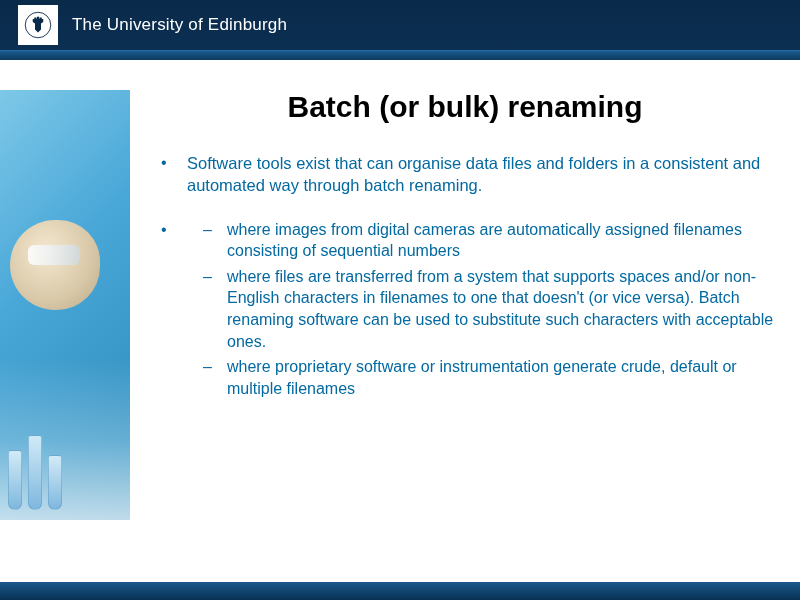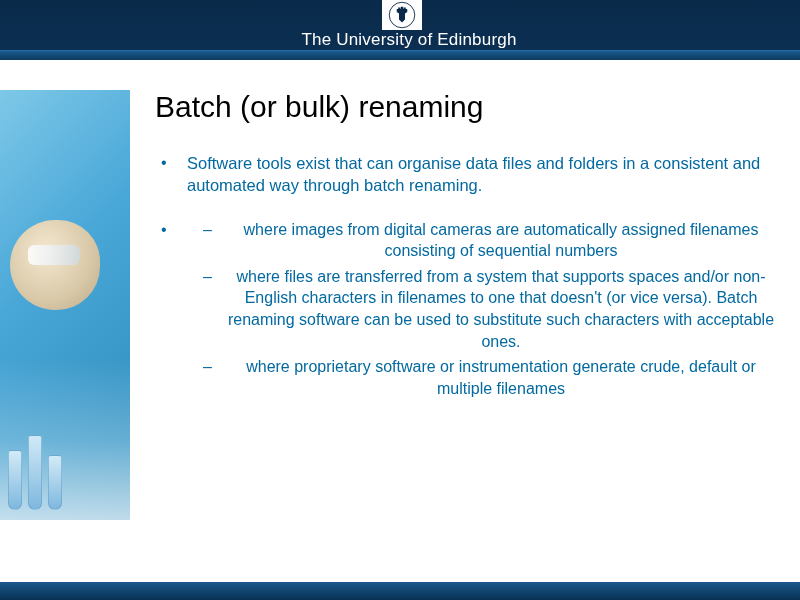--- a/index.html
+++ b/index.html
@@ -11,21 +11,20 @@
     overflow: hidden;
     position: relative;
   }
   .header {
     height: 50px;
     background: linear-gradient(to bottom, #0a2a4a 0%, #0b2f52 100%);
     display: flex;
     align-items: center;
     padding-left: 18px;
     color: #fff;
-    flex-direction: column;
   }
   .logo-box {
     width: 40px;
     height: 40px;
     background: #fff;
     display: flex;
     align-items: center;
     justify-content: center;
     margin-right: 14px;
   }
@@ -88,23 +87,24 @@
   .tube.t2 { left: 28px; height: 75px; }
   .tube.t3 { left: 48px; height: 55px; }
   .main {
     position: absolute;
     left: 155px;
     top: 30px;
     width: 620px;
   }
   .slide-title {
     font-size: 30px;
-    font-weight: normal;
+    font-weight: bold;
     color: #000;
     margin-bottom: 28px;
+    text-align: center;
   }
   .bullets {
     list-style: none;
     font-size: 16.5px;
     color: #0369a1;
     line-height: 1.35;
   }
   .bullets > li {
     position: relative;
     padding-left: 32px;
@@ -113,21 +113,20 @@
   .bullets > li::before {
     content: "•";
     position: absolute;
     left: 6px;
     top: 0;
     font-size: 16px;
   }
   .sub-bullets {
     list-style: none;
     margin-top: 6px;
-    text-align: center;
   }
   .sub-bullets > li {
     position: relative;
     padding-left: 40px;
     margin-bottom: 4px;
     font-size: 16px;
   }
   .sub-bullets > li::before {
     content: "–";
     position: absolute;

